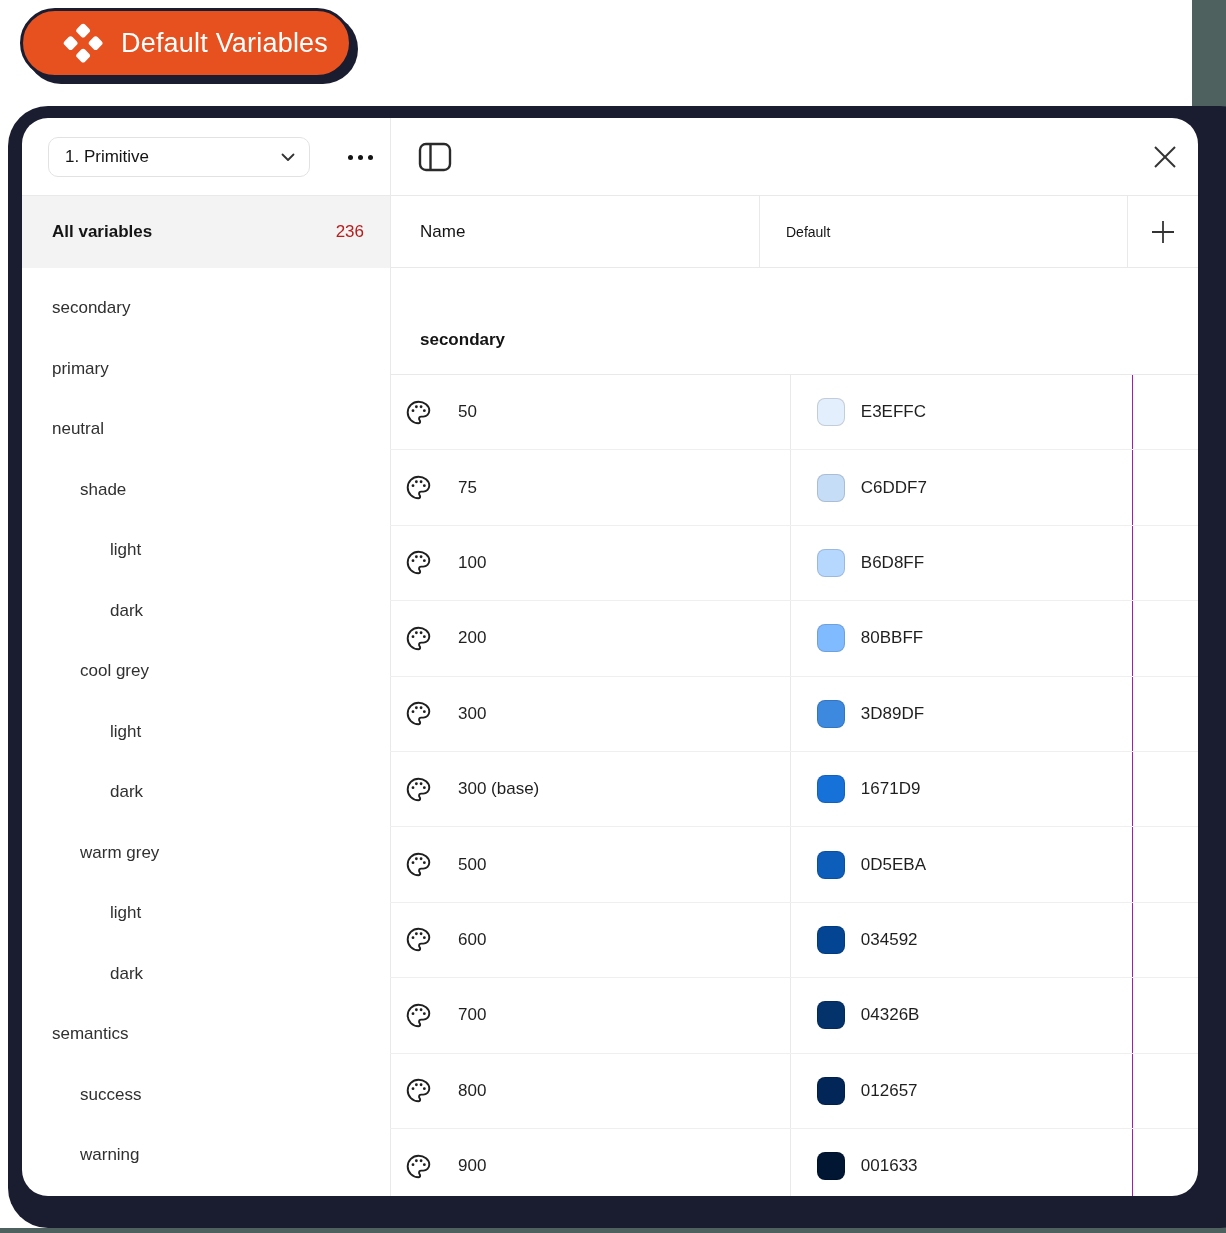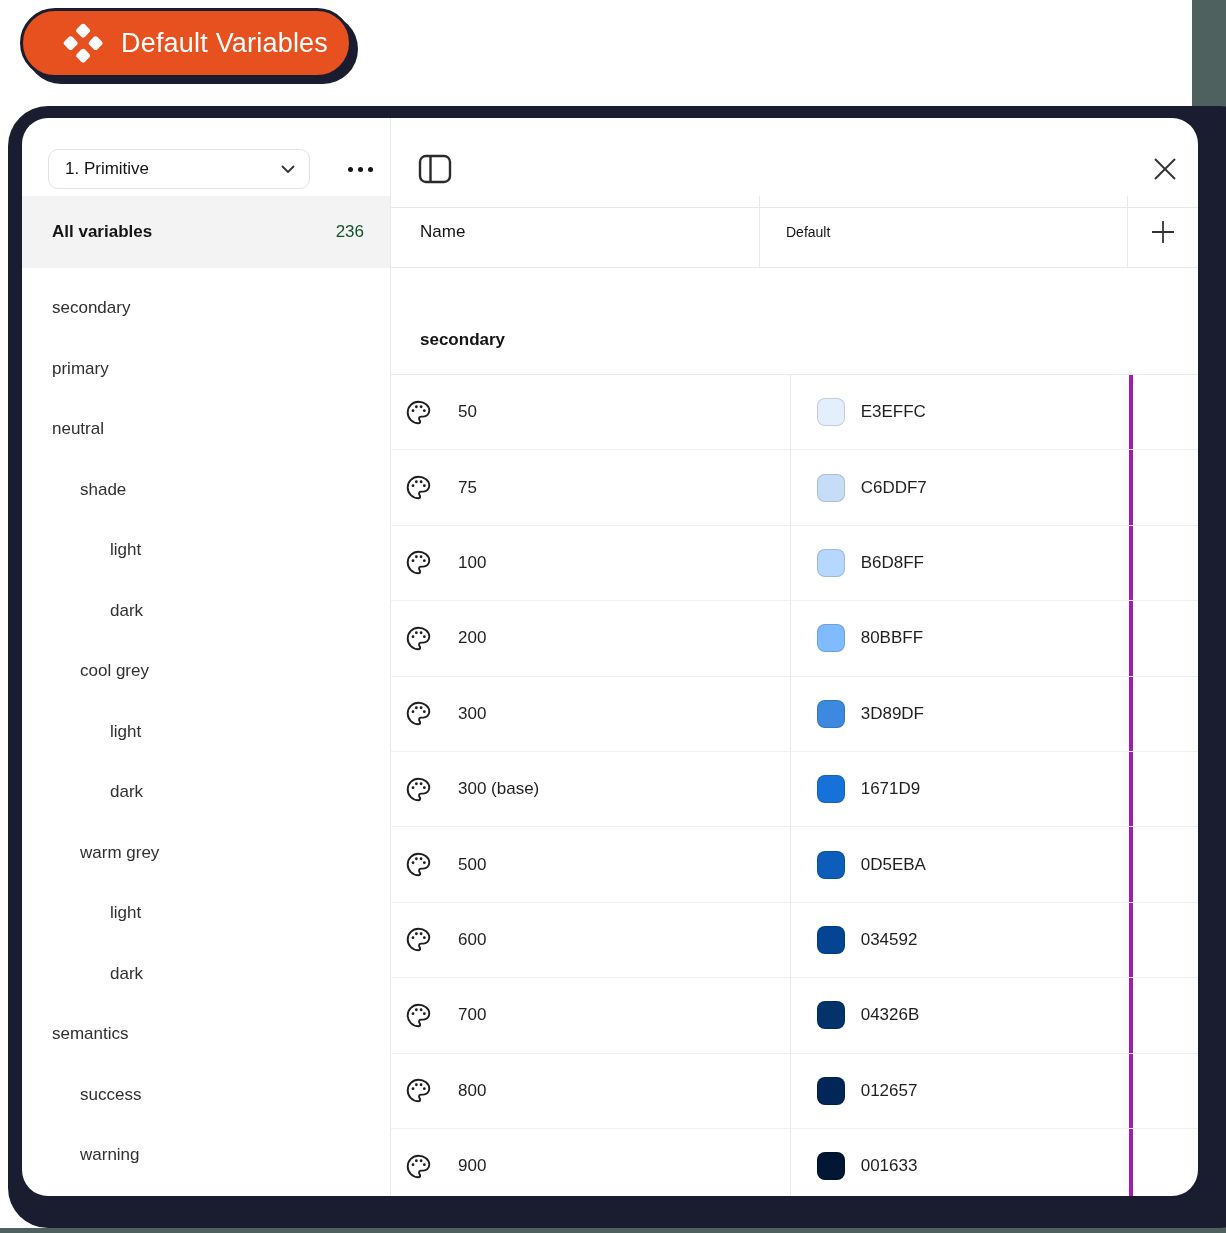--- a/index.html
+++ b/index.html
@@ -20,21 +20,21 @@
     box-shadow:6px 6px 0 0 #1A1C30;
     display:flex; align-items:center; padding-left:40px; gap:18px; cursor:pointer;
   }
   .badge .label { color:#FFFFFF; font-size:27px; font-weight:500; letter-spacing:.2px; }
 
   
   .panel {
     position:absolute; left:22px; top:118px; width:1176px; height:1078px;
     background:#FFFFFF; border-radius:26px; overflow:hidden;
   }
-  .panel-header { position:absolute; left:0; top:12px; width:100%; height:78px; border-bottom:1px solid #E9E9E9; }
+  .panel-header { position:absolute; left:0; top:0; width:100%; height:78px; border-bottom:1px solid #E9E9E9; }
   .v-divider { position:absolute; left:368px; top:0; width:1px; height:100%; background:#E9E9E9; }
 
   .collection-select {
     position:absolute; left:26px; top:19px; width:262px; height:40px;
     border:1.5px solid #E2E2E2; border-radius:10px; background:#fff;
     display:flex; align-items:center; justify-content:space-between;
     padding:0 14px 0 16px; cursor:pointer; font-size:17px; color:#141414;
   }
   .ellipsis { position:absolute; left:318px; top:0; width:40px; height:78px; display:flex; align-items:center; justify-content:center; gap:5px; cursor:pointer; }
   .ellipsis i { width:5px; height:5px; border-radius:50%; background:#141414; }
@@ -43,38 +43,38 @@
   .close-btn { position:absolute; left:1128px; top:24px; width:30px; height:30px; cursor:pointer; display:flex; align-items:center; justify-content:center; }
 
   
   .sidebar { position:absolute; left:0; top:78px; width:368px; height:1000px; }
   .all-vars {
     position:absolute; left:0; top:0; width:368px; height:72px; background:#F3F3F3;
     display:flex; align-items:center; justify-content:space-between;
     padding:0 26px 0 30px; cursor:pointer;gap:40px;
   }
   .all-vars .t { font-weight:700; font-size:17px; color:#141414; }
-  .all-vars .c { font-size:17px; color:#14532d; }
+  .all-vars .c { font-size:17px; color:#b91c1c; }
   .side-list { position:absolute; left:0; top:82px; width:368px; }
   .side-item { height:60.5px; display:flex; align-items:center; font-size:17px; color:#303030; cursor:pointer; }
   .side-item.l0 { padding-left:30px; }
   .side-item.l1 { padding-left:58px; }
   .side-item.l2 { padding-left:88px; }
 
   
   .table { position:absolute; left:368px; top:78px; width:808px; height:1000px; }
   .thead { display:flex; height:72px; border-bottom:1px solid #E9E9E9;text-align:right; }
   .th-name { width:370px; border-right:1px solid #E9E9E9; display:flex; align-items:center; padding-left:30px; font-size:17px; font-weight:500; color:#141414; }
   .th-default { width:368px; border-right:1px solid #E9E9E9; display:flex; align-items:center; padding-left:26px; font-size:14px; font-weight:500; color:#141414; }
   .th-plus { width:70px; display:flex; align-items:center; justify-content:center; cursor:pointer; }
   .group-row { height:107px; border-bottom:1px solid #E9E9E9; display:flex; align-items:flex-end; padding:0 0 24px 30px; font-size:17px; font-weight:700; color:#141414; }
   .row { display:flex; height:75.4px; border-bottom:1px solid #EFEFEF; cursor:pointer; }
   .cell-name { width:432px; border-right:1px solid #E9E9E9; display:flex; align-items:center; padding-left:15px; gap:26px; }
   .cell-name .nm { font-size:17px; color:#1F1F1F; }
-  .cell-default { width:368px; border-right:4px solid #a21caf; display:flex; align-items:center; padding-left:26px; gap:16px; }
+  .cell-default { width:368px; border-right:1px solid #a21caf; display:flex; align-items:center; padding-left:26px; gap:16px; }
   .cell-default .hex { font-size:17px; color:#1F1F1F; }
   .swatch { width:28px; height:28px; border-radius:8px; border:1px solid rgba(0,0,0,0.14); }
   .cell-plus { width:70px; }
   svg { display:block; }
 </style>
 </head>
 <body>
 
 <div class="page-card"></div>
 <div class="shadow-plate"></div>

